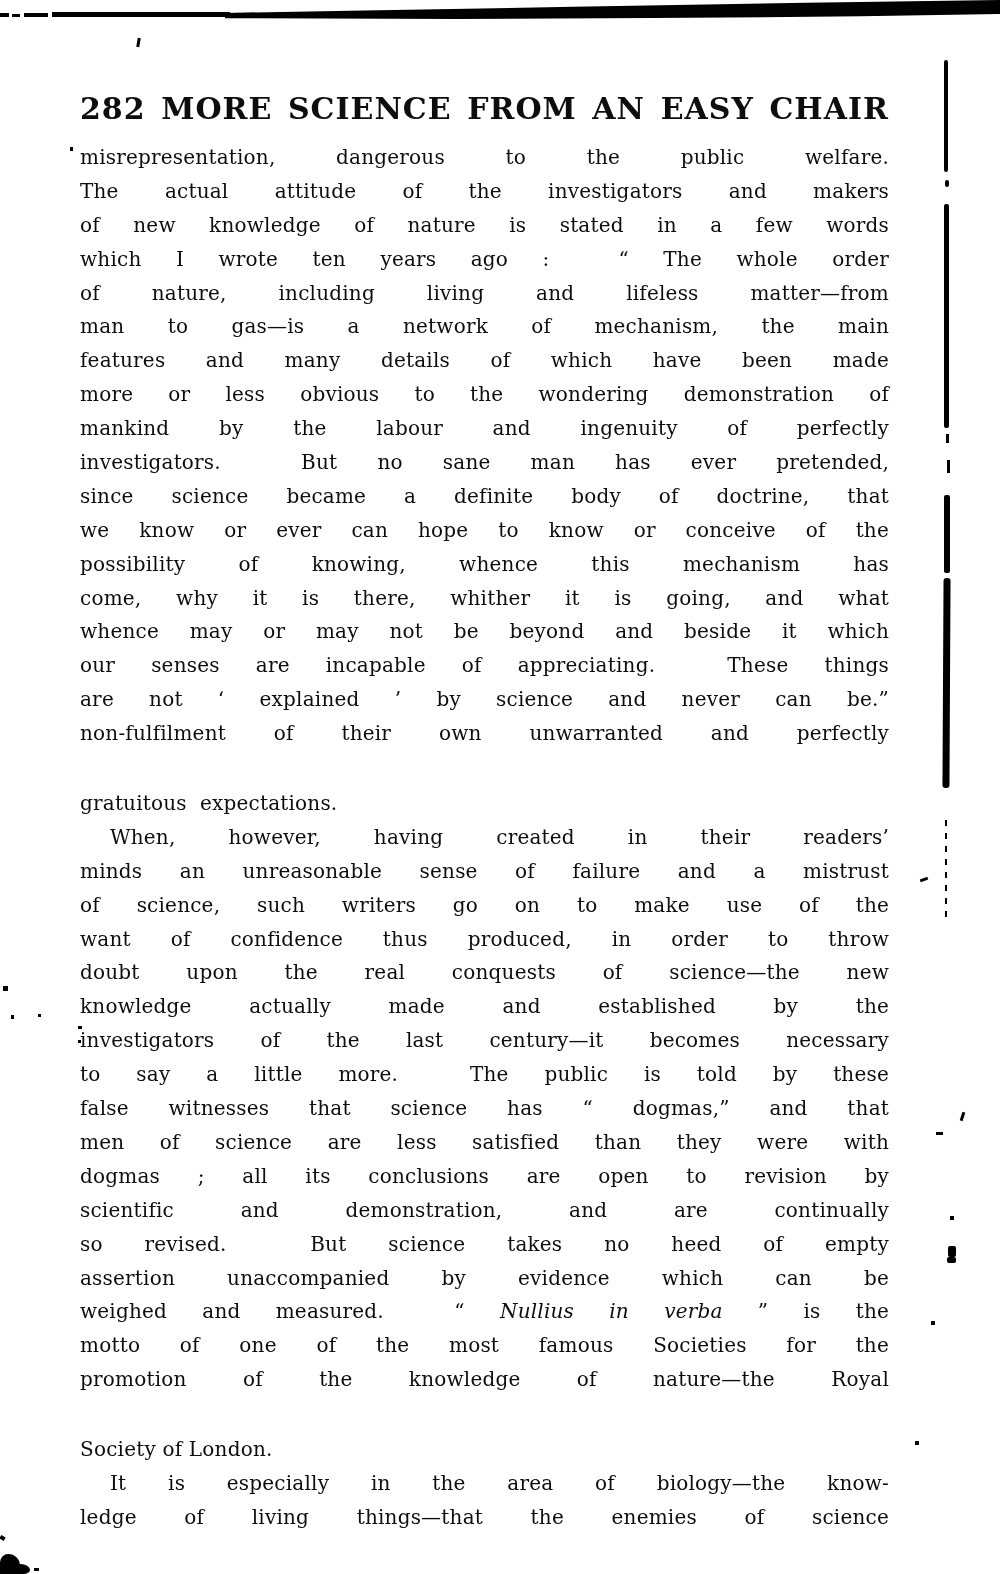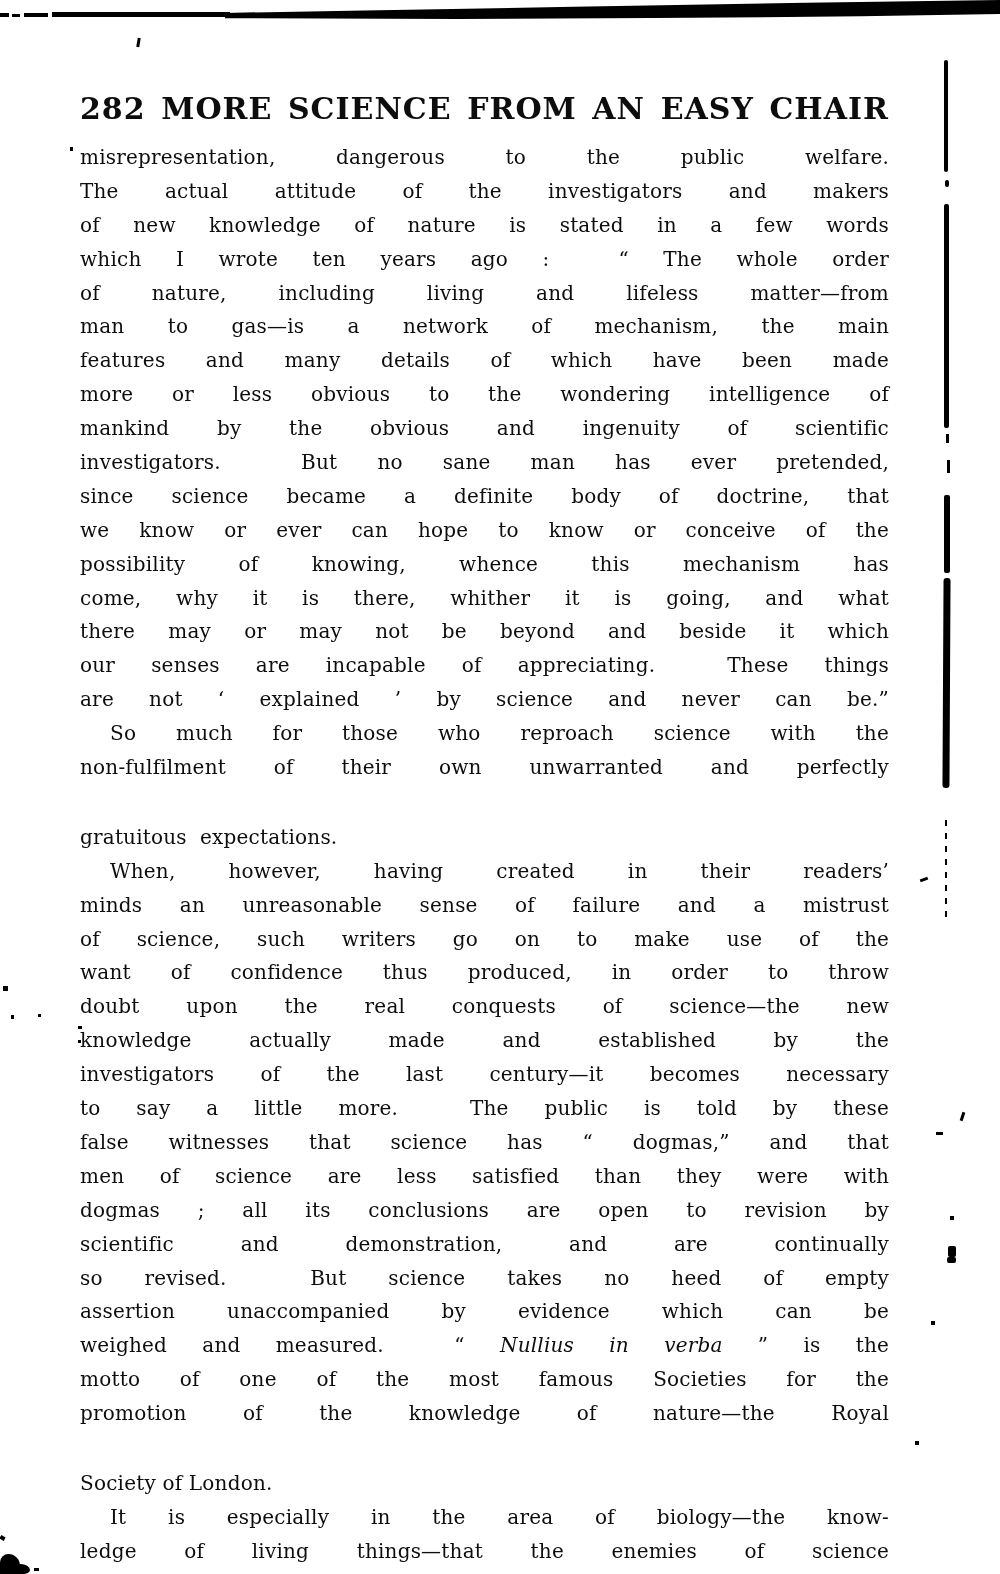--- a/index.html
+++ b/index.html
@@ -57,31 +57,30 @@
   </div>
 
   <div class="body">
       <div class="line">misrepresentation, dangerous to the public welfare.</div>
       <div class="line">The actual attitude of the investigators and makers</div>
       <div class="line">of new knowledge of nature is stated in a few words</div>
       <div class="line">which I wrote ten years ago :&nbsp; “ The whole order</div>
       <div class="line">of nature, including living and lifeless matter—from</div>
       <div class="line">man to gas—is a network of mechanism, the main</div>
       <div class="line">features and many details of which have been made</div>
-      <div class="line">more or less obvious to the wondering intelligence of</div>
-      <div class="line">mankind by the obvious and ingenuity of scientific</div>
+      <div class="line">more or less obvious to the wondering demonstration of</div>
+      <div class="line">mankind by the labour and ingenuity of perfectly</div>
       <div class="line">investigators.&nbsp; But no sane man has ever pretended,</div>
       <div class="line">since science became a definite body of doctrine, that</div>
       <div class="line">we know or ever can hope to know or conceive of the</div>
       <div class="line">possibility of knowing, whence this mechanism has</div>
       <div class="line">come, why it is there, whither it is going, and what</div>
-      <div class="line">there may or may not be beyond and beside it which</div>
+      <div class="line">whence may or may not be beyond and beside it which</div>
       <div class="line">our senses are incapable of appreciating.&nbsp; These things</div>
       <div class="line">are not ‘ explained ’ by science and never can be.”</div>
-      <div class="line indent">So much for those who reproach science with the</div>
       <div class="line">non-fulfilment of their own unwarranted and perfectly</div>
       <div class="line flush">gratuitous&nbsp; expectations.</div>
       <div class="line indent">When, however, having created in their readers’</div>
       <div class="line">minds an unreasonable sense of failure and a mistrust</div>
       <div class="line">of science, such writers go on to make use of the</div>
       <div class="line">want of confidence thus produced, in order to throw</div>
       <div class="line">doubt upon the real conquests of science—the new</div>
       <div class="line">knowledge actually made and established by the</div>
       <div class="line">investigators of the last century—it becomes necessary</div>
       <div class="line">to say a little more.&nbsp; The public is told by these</div>

